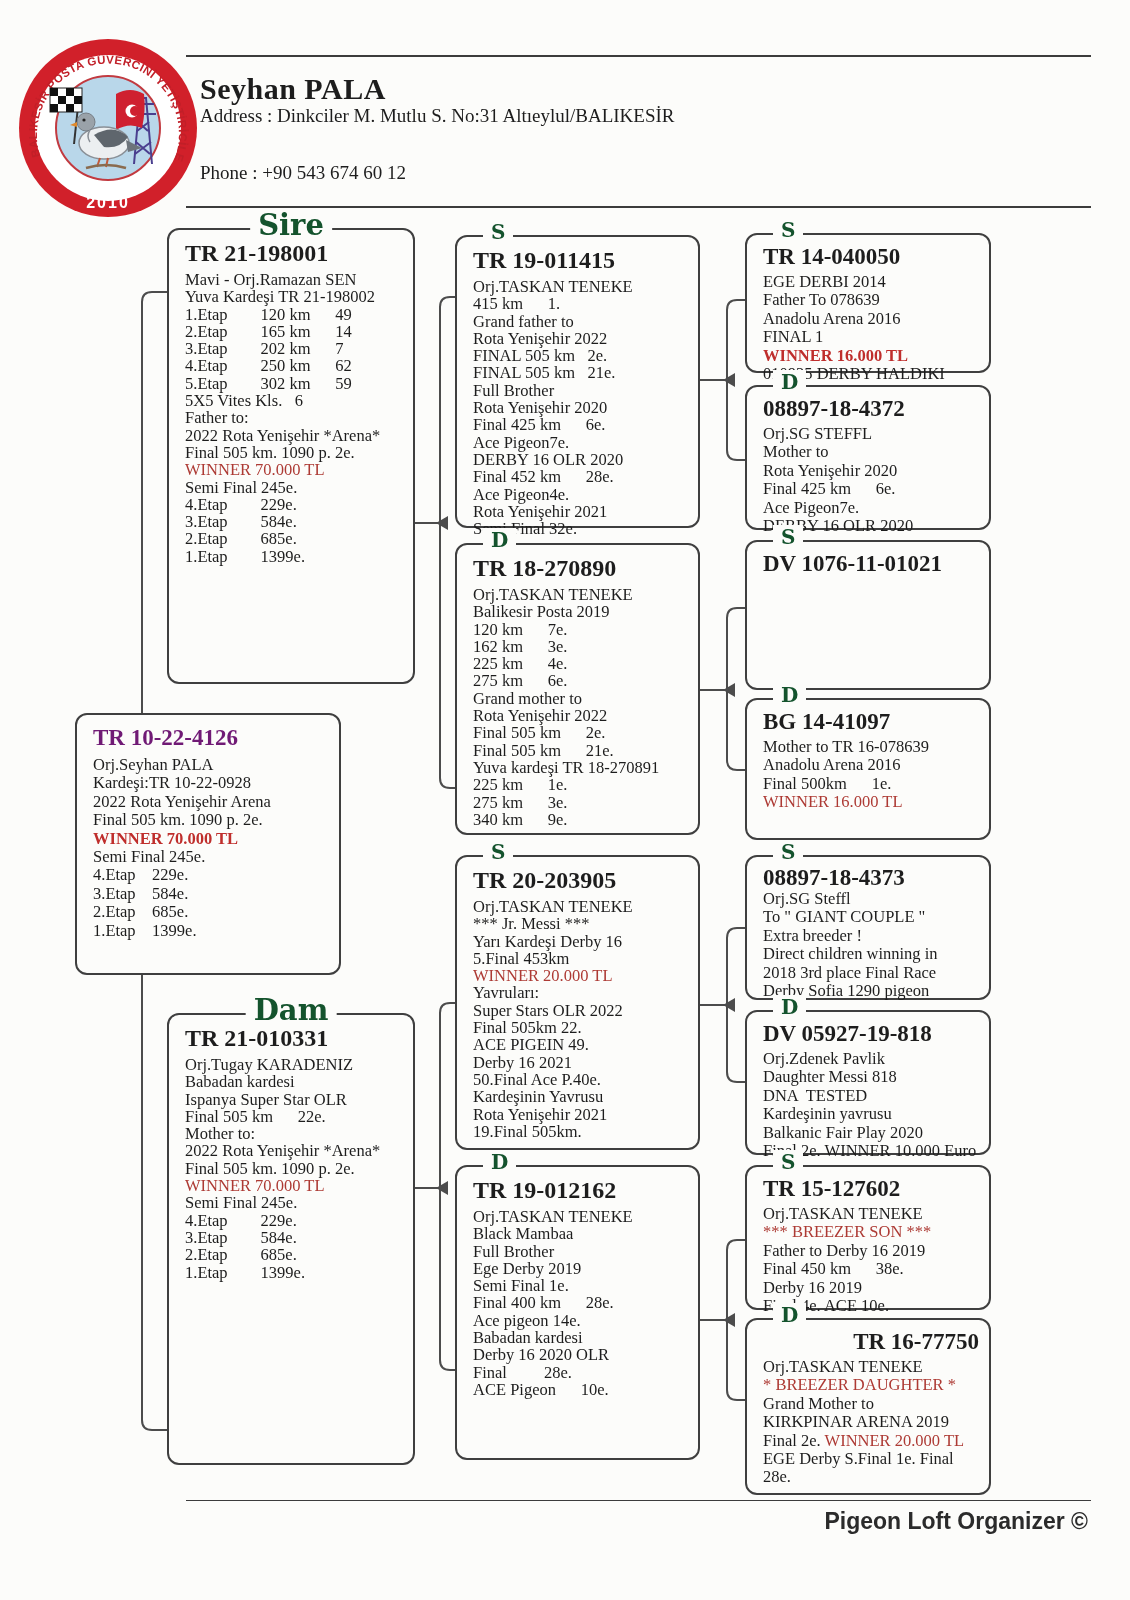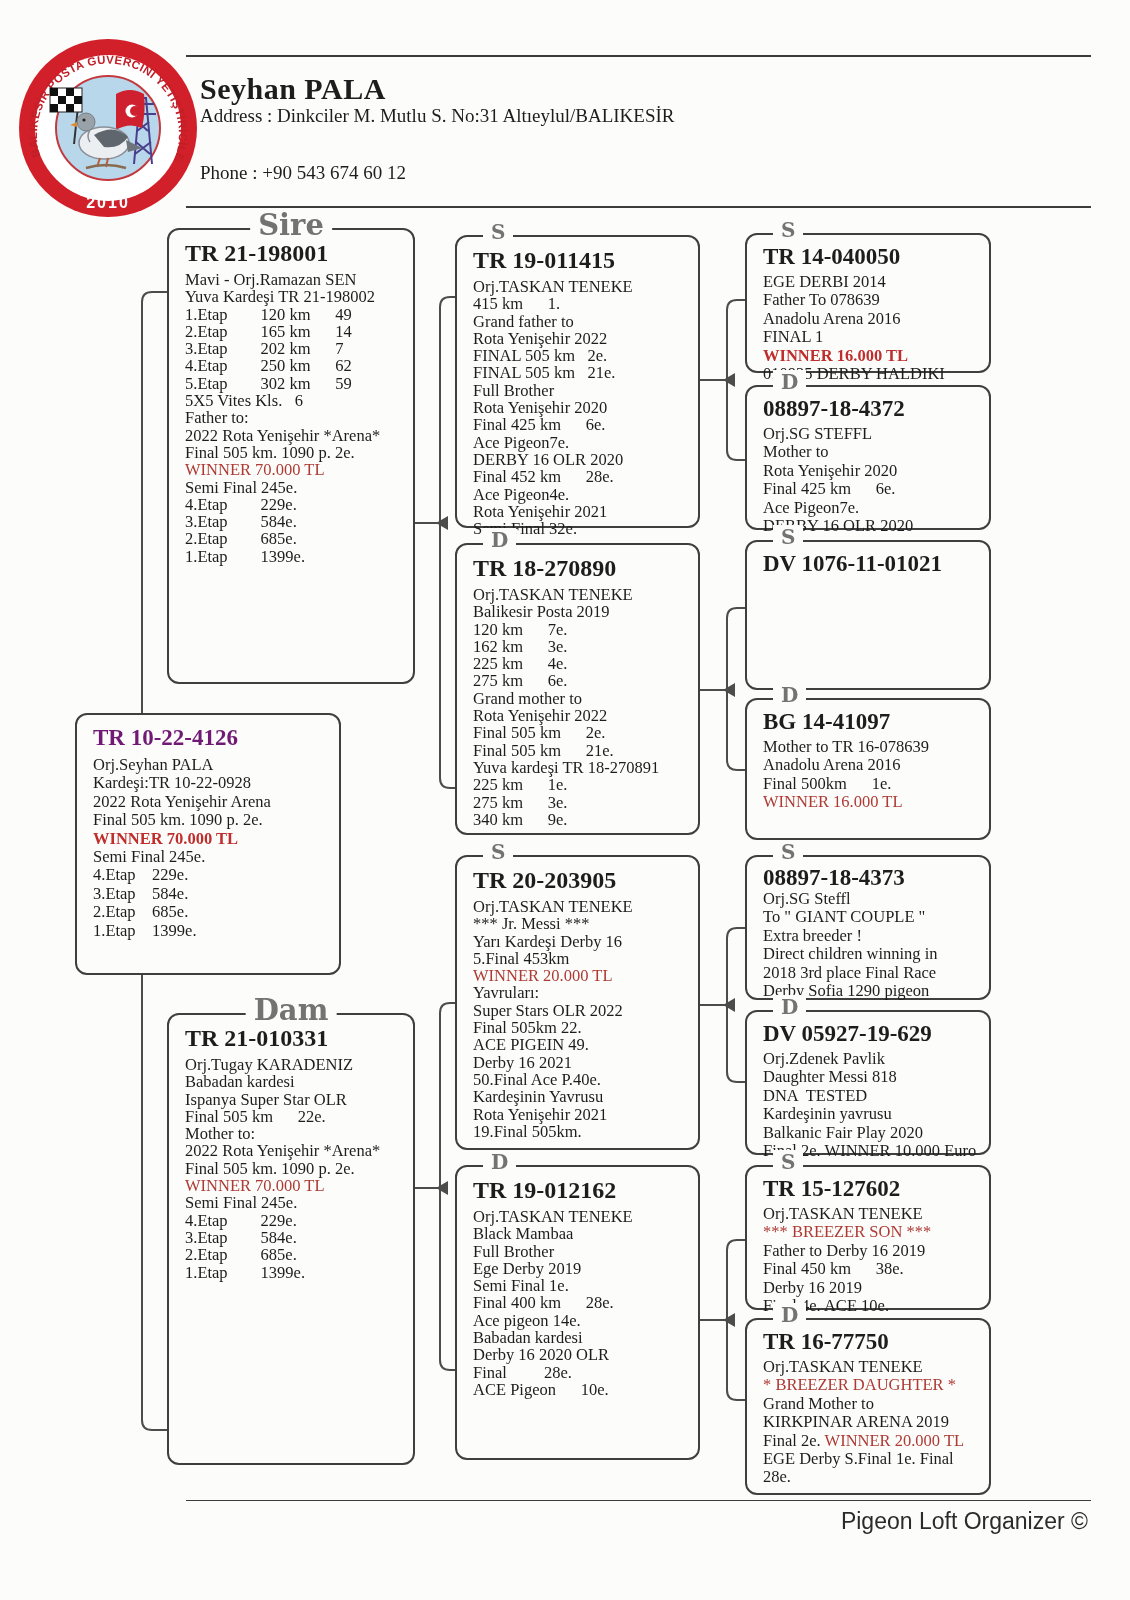--- a/index.html
+++ b/index.html
@@ -3,33 +3,33 @@
 <meta charset="utf-8">
 <style>
   html,body{margin:0;padding:0;background:#e8e8e6;}
   .page{position:relative;width:1130px;height:1600px;background:#fcfcfa;margin:0 auto;
         font-family:"Liberation Serif","DejaVu Serif",serif;color:#1d1d1d;overflow:hidden;}
   .hr{position:absolute;height:0;border-top:2px solid #3c3c3c;}
   .owner-name{position:absolute;left:200px;top:72px;font-size:30px;font-weight:bold;letter-spacing:.5px;}
   .owner-line{position:absolute;left:200px;font-size:19px;}
   .pbox{position:absolute;border:2px solid #3f3f3f;border-radius:12px;background:#fcfcfa;
         padding:8px 10px 0 16px;box-sizing:border-box;}
-  .boxtag{position:absolute;top:-17px;background:#fcfcfa;padding:0 8px;color:#737373;
+  .boxtag{position:absolute;top:-17px;background:#fcfcfa;padding:0 8px;color:#14532d;
           font-family:"DejaVu Serif",serif;font-weight:bold;white-space:nowrap;}
   .t-big{font-size:29px;top:-22px;}
   .t-sd{font-size:20px;left:26px;}
   .t-center{left:50%;transform:translateX(-50%);}
   .pid{font-size:24px;font-weight:bold;line-height:30px;margin-bottom:3px;white-space:nowrap;}
   .pid-blue{color:#701a75;font-size:23px;}
   .lines .line{font-size:16.5px;line-height:18.4px;white-space:pre-wrap;}
   .lines.tight .line{line-height:17.3px;}
   .red{color:#ad3a34;}
   .redb{color:#bf2e2c;font-weight:bold;}
   .footer-brand{position:absolute;right:42px;top:1508px;font-family:"Liberation Sans",sans-serif;
-        font-size:23px;color:#2b2b2b;}
+        font-size:23px;color:#2b2b2b;font-weight:bold;}
   svg text{font-family:"Liberation Sans",sans-serif;}
   .conn{position:absolute;left:0;top:0;}
 </style>
 </head>
 <body>
 
 <div class="page">
 
   <div class="hr" style="left:186px;top:55px;width:905px;"></div>
   <div class="hr" style="left:186px;top:206px;width:905px;"></div>
@@ -309,21 +309,21 @@
         <div class="line"><span>Orj.SG Steffl</span></div>
         <div class="line"><span>To " GIANT COUPLE "</span></div>
         <div class="line"><span>Extra breeder !</span></div>
         <div class="line"><span>Direct children winning in</span></div>
         <div class="line"><span>2018 3rd place Final Race</span></div>
         <div class="line"><span>Derby Sofia 1290 pigeon</span></div>
       </div>
   </div>
   <div class="pbox" style="left:745px;top:1010px;width:246px;height:145px;">
     <span class="boxtag t-sd">D</span>
-    <div class="pid" style="font-size:23px;line-height:27px;">DV 05927-19-629</div>
+    <div class="pid" style="font-size:23px;line-height:27px;">DV 05927-19-818</div>
     <div class="lines">
         <div class="line"><span>Orj.Zdenek Pavlik</span></div>
         <div class="line"><span>Daughter Messi 818</span></div>
         <div class="line"><span>DNA  TESTED</span></div>
         <div class="line"><span>Kardeşinin yavrusu</span></div>
         <div class="line"><span>Balkanic Fair Play 2020</span></div>
         <div class="line"><span>Final 2e. WINNER 10.000 Euro</span></div>
       </div>
   </div>
   <div class="pbox" style="left:745px;top:1165px;width:246px;height:145px;">
@@ -333,21 +333,21 @@
         <div class="line"><span>Orj.TASKAN TENEKE</span></div>
         <div class="line"><span class="red">*** BREEZER SON ***</span></div>
         <div class="line"><span>Father to Derby 16 2019</span></div>
         <div class="line"><span>Final 450 km      38e.</span></div>
         <div class="line"><span>Derby 16 2019</span></div>
         <div class="line"><span>Final 4e. ACE 10e.</span></div>
       </div>
   </div>
   <div class="pbox" style="left:745px;top:1318px;width:246px;height:177px;">
     <span class="boxtag t-sd">D</span>
-    <div class="pid" style="font-size:23px;line-height:27px;">TR 16-77750</div>
+    <div class="pid" style="font-size:23px;line-height:27px;text-align:right;">TR 16-77750</div>
     <div class="lines">
         <div class="line"><span>Orj.TASKAN TENEKE</span></div>
         <div class="line"><span class="red">* BREEZER DAUGHTER *</span></div>
         <div class="line"><span>Grand Mother to</span></div>
         <div class="line"><span>KIRKPINAR ARENA 2019</span></div>
         <div class="line"><span>Final 2e. </span><span class="red">WINNER 20.000 TL</span></div>
         <div class="line"><span>EGE Derby S.Final 1e. Final 28e.</span></div>
       </div>
   </div>
 

